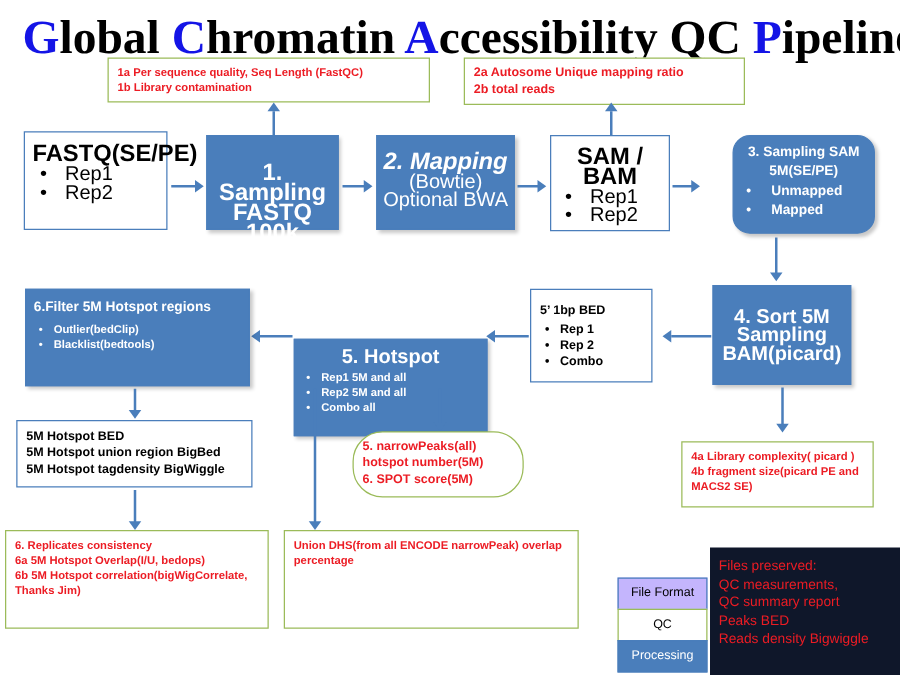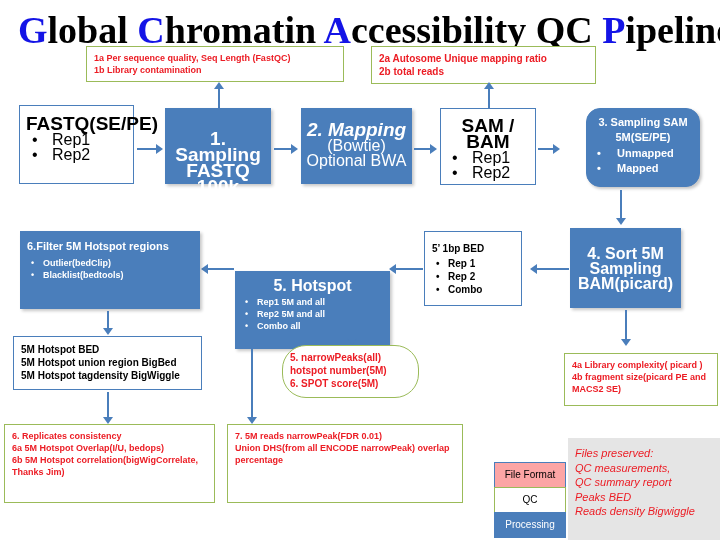--- a/index.html
+++ b/index.html
@@ -27,21 +27,21 @@
     border:1px solid #4a7ebb;
   }
   .fileformat{         
     background:#ffffff;color:#000000;
     border:1.5px solid #4a7ebb;
   }
   .qc{                 
     background:#ffffff;color:#ec1c24;
     border:1.5px solid #9bbb59;
   }
-  .blackbox{background:#e5e5e5;color:#ec1c24;font-style:italic;}
+  .blackbox{background:#0f172a;color:#ec1c24;}
 
   .txt{display:block;}
   .ctr{text-align:center;}
   .pad{padding:5px 7px;}
   .t9{font-size:9px;line-height:12px;}
   .t10{font-size:10px;line-height:13px;}
   .t11{font-size:11px;line-height:14.5px;}
   .t12{font-size:16px;line-height:15px;}
   .t13{font-size:19px;line-height:16px;text-align:center;}
   .b{font-weight:bold;}
@@ -58,21 +58,21 @@
   .ah{height:0;border-top:2px solid #4a7ebb;}
   .av{width:0;border-left:2px solid #4a7ebb;}
   .head{position:absolute;width:0;height:0;}
   .head-r{border-top:5px solid transparent;border-bottom:5px solid transparent;border-left:7px solid #4a7ebb;}
   .head-l{border-top:5px solid transparent;border-bottom:5px solid transparent;border-right:7px solid #4a7ebb;}
   .head-u{border-left:5px solid transparent;border-right:5px solid transparent;border-bottom:7px solid #4a7ebb;}
   .head-d{border-left:5px solid transparent;border-right:5px solid transparent;border-top:7px solid #4a7ebb;}
 
   
   .legrow{box-sizing:border-box;text-align:center;font-size:10px;}
-  .leg-ff{background:#fca5a5;color:#000;border:1.3px solid #4a7ebb;}
+  .leg-ff{background:#c4b5fd;color:#000;border:1.3px solid #4a7ebb;}
   .leg-qc{background:#ffffff;color:#000;border:1.3px solid #9bbb59;}
   .leg-pr{background:#4a7ebb;color:#ffffff;border:1.3px solid #4a7ebb;}
 </style>
 </head>
 <body>
 
 <div class="stage">
 
   <div class="abs" id="title">
     <span><span class="cap">G</span><span>lobal </span><span class="cap">C</span><span>hromatin </span><span class="cap">A</span><span>ccessibility </span><span>QC </span><span class="cap">P</span><span>ipeline</span></span>
@@ -203,38 +203,37 @@
     <span class="txt t10 b">5M Hotspot union region BigBed</span>
     <span class="txt t10 b">5M Hotspot tagdensity BigWiggle</span>
   </div>
 
   <div class="abs qc pad t10 b" style="left:282px;top:345px;width:137px;height:53px;border-radius:24px;">
     <span class="txt">5. narrowPeaks(all)</span>
     <span class="txt">hotspot number(5M)</span>
     <span class="txt">6. SPOT score(5M)</span>
   </div>
 
-  <div class="abs qc pad t9 b" style="left:545px;top:353px;width:154px;height:53px;margin-left:19px;">
+  <div class="abs qc pad t9 b" style="left:545px;top:353px;width:154px;height:53px;">
     <span class="txt">4a Library complexity( picard )</span>
     <span class="txt">4b fragment size(picard PE and</span>
     <span class="txt">MACS2 SE)</span>
   </div>
 
   <div class="arrow av" style="left:107px;top:392px;height:26px;"></div>
   <div class="head head-d" style="left:103px;top:417px;"></div>
 
   <div class="abs qc pad t9 b" style="left:4px;top:424px;width:211px;height:79px;">
     <span class="txt">6. Replicates consistency</span>
     <span class="txt">6a 5M Hotspot Overlap(I/U, bedops)</span>
     <span class="txt">6b 5M Hotspot correlation(bigWigCorrelate,</span>
     <span class="txt">Thanks Jim)</span>
   </div>
 
   <div class="abs qc pad t9 b" style="left:227px;top:424px;width:236px;height:79px;">
-    <span class="txt">7. 5M reads narrowPeak(FDR 0.01)</span>
     <span class="txt">Union DHS(from all ENCODE narrowPeak) overlap</span>
     <span class="txt">percentage</span>
   </div>
 
   <div class="abs" style="left:494px;top:462px;width:72px;height:78px;">
     <div class="legrow leg-ff" style="height:26px;line-height:24px;">
       <span>File Format</span>
     </div>
     <div class="legrow leg-qc" style="height:26px;line-height:24px;margin-top:-1px;">
       <span>QC</span>

